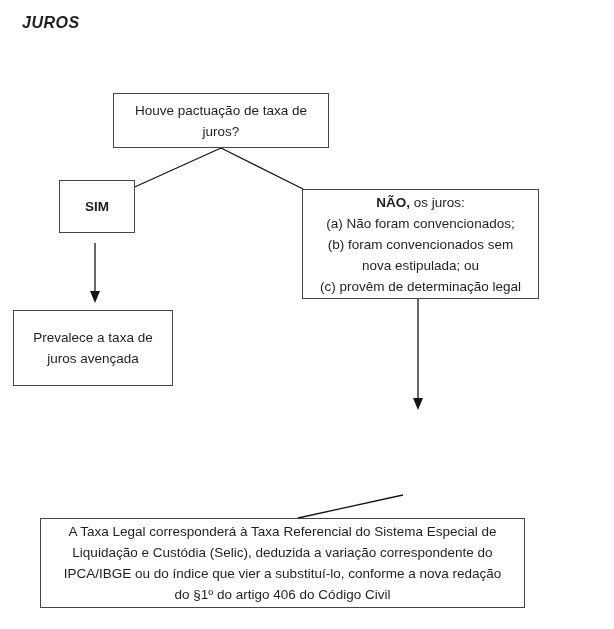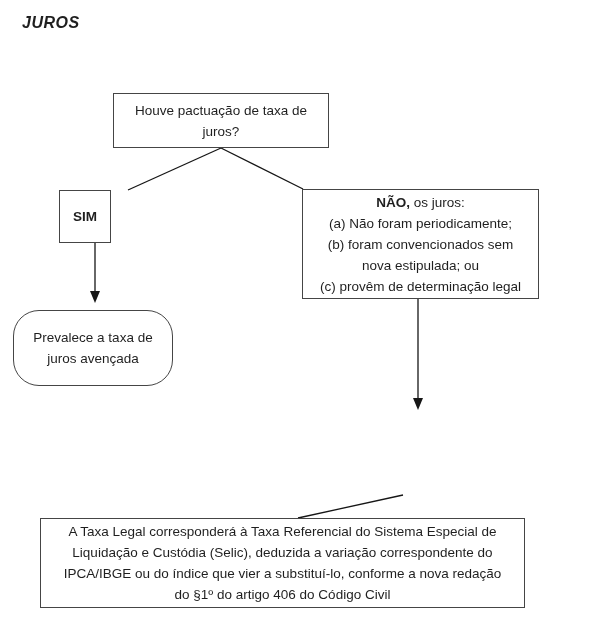--- a/index.html
+++ b/index.html
@@ -43,23 +43,23 @@
     align-items: center;
     justify-content: center;
     text-align: center;
     font-size: 13.5px;
     line-height: 21px;
     color: var(--color-text);
   }
   .bline { white-space: nowrap; }
   .bold { font-weight: bold; }
   .box-question  { left: 113px; top:  93px; width: 216px; height: 55px; border-width: 1.5px; }
-  .box-sim       { left:  59px; top: 190px; width:  52px; height: 53px; border-width: 1.5px; font-weight: bold; }
+  .box-sim       { left:  59px; top: 180px; width:  76px; height: 53px; border-width: 1.5px; font-weight: bold; }
   .box-nao       { left: 302px; top: 189px; width: 237px; height: 110px; }
-  .box-prevalece { left:  13px; top: 310px; width: 160px; height: 76px; border-radius: 26px; }
+  .box-prevalece { left:  13px; top: 310px; width: 160px; height: 76px; }
   .box-taxa      { left: 238px; top: 423px; width: 359px; height: 72px; }
   .box-selic     { left:  40px; top: 518px; width: 485px; height: 90px; }
   .connectors {
     position: absolute;
     left: 0; top: 0;
     width: 614px; height: 629px;
     pointer-events: none;
   }
   .connector {
     stroke: var(--color-line);
@@ -92,21 +92,21 @@
     <div class="bline">Houve pactuação de taxa de</div>
     <div class="bline">juros?</div>
   </div>
 
   <div class="box box-sim">
     <div class="bline">SIM</div>
   </div>
 
   <div class="box box-nao">
     <div class="bline"><span class="bold">NÃO,</span><span> os juros:</span></div>
-    <div class="bline">(a) Não foram periodicamente;</div>
+    <div class="bline">(a) Não foram convencionados;</div>
     <div class="bline">(b) foram convencionados sem</div>
     <div class="bline">nova estipulada; ou</div>
     <div class="bline">(c) provêm de determinação legal</div>
   </div>
 
   <div class="box box-prevalece">
     <div class="bline">Prevalece a taxa de</div>
     <div class="bline">juros avençada</div>
   </div>
 

